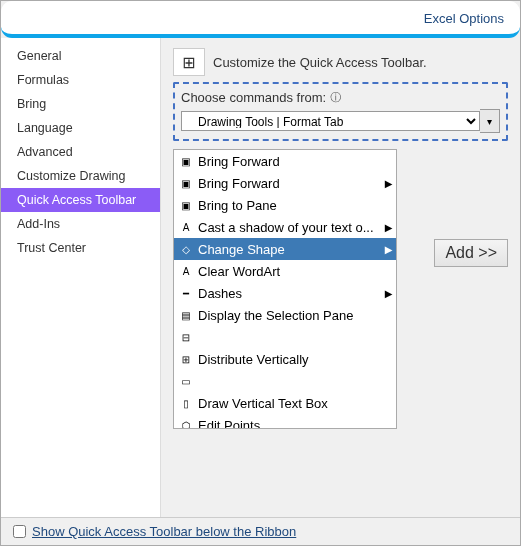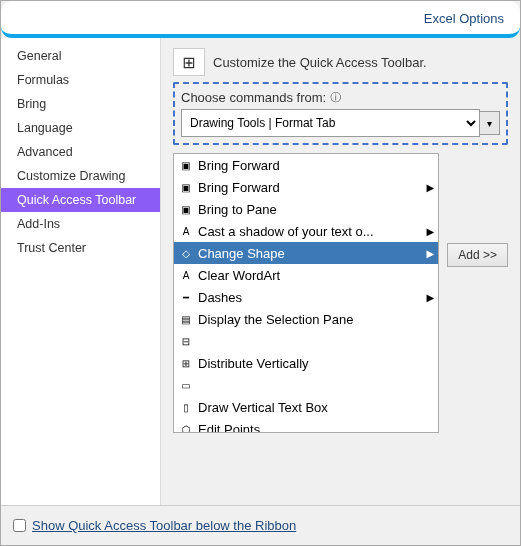--- a/index.html
+++ b/index.html
@@ -107,24 +107,24 @@
 
     .dropdown-row {
       display: flex;
       align-items: center;
       gap: 0;
     }
 
     .dropdown-select {
       flex: 1;
       border: 1px solid #999;
-      padding: 2px 4px;
+      padding: 2px 12px;
       font-size: 12px;
       background: #fff;
-      height: 28px;
+      height: 20px;
     }
 
     .dropdown-arrow-btn {
       border: 1px solid #999;
       border-left: none;
       background: #e8e8e8;
       height: 24px;
       width: 20px;
       cursor: pointer;
       display: flex;
@@ -168,43 +168,44 @@
     .cmd-arrow {
       margin-left: auto;
       font-size: 10px;
     }
 
     .action-btn {
       border: 1px solid #aaa;
       background: linear-gradient(to bottom, #f8f8f8, #e8e8e8);
       padding: 4px 10px;
       cursor: pointer;
-      font-size: 12px;
+      font-size: 16px;
       white-space: nowrap;
       color: #333;
+      margin-left: 29px;
     }
 
     .action-btn.add {
       background: linear-gradient(to bottom, #f4f4f4, #e4e4e4);
       border: 1px solid #aaa;
     }
 
     
     .lists-row {
       display: flex;
       flex-direction: row;
       align-items: flex-start;
       flex: 1;
       overflow: hidden;
     }
 
     
     .bottom-bar {
       border-top: 1px solid #ccc;
-      padding: 12px 12px;
+      padding: 6px 12px;
       background: #f0f0f0;
       font-size: 12px;
       display: flex;
       align-items: center;
       gap: 6px;
       color: #1f497d;
     }
 
     .bottom-bar input[type=checkbox] {
       margin: 0;

